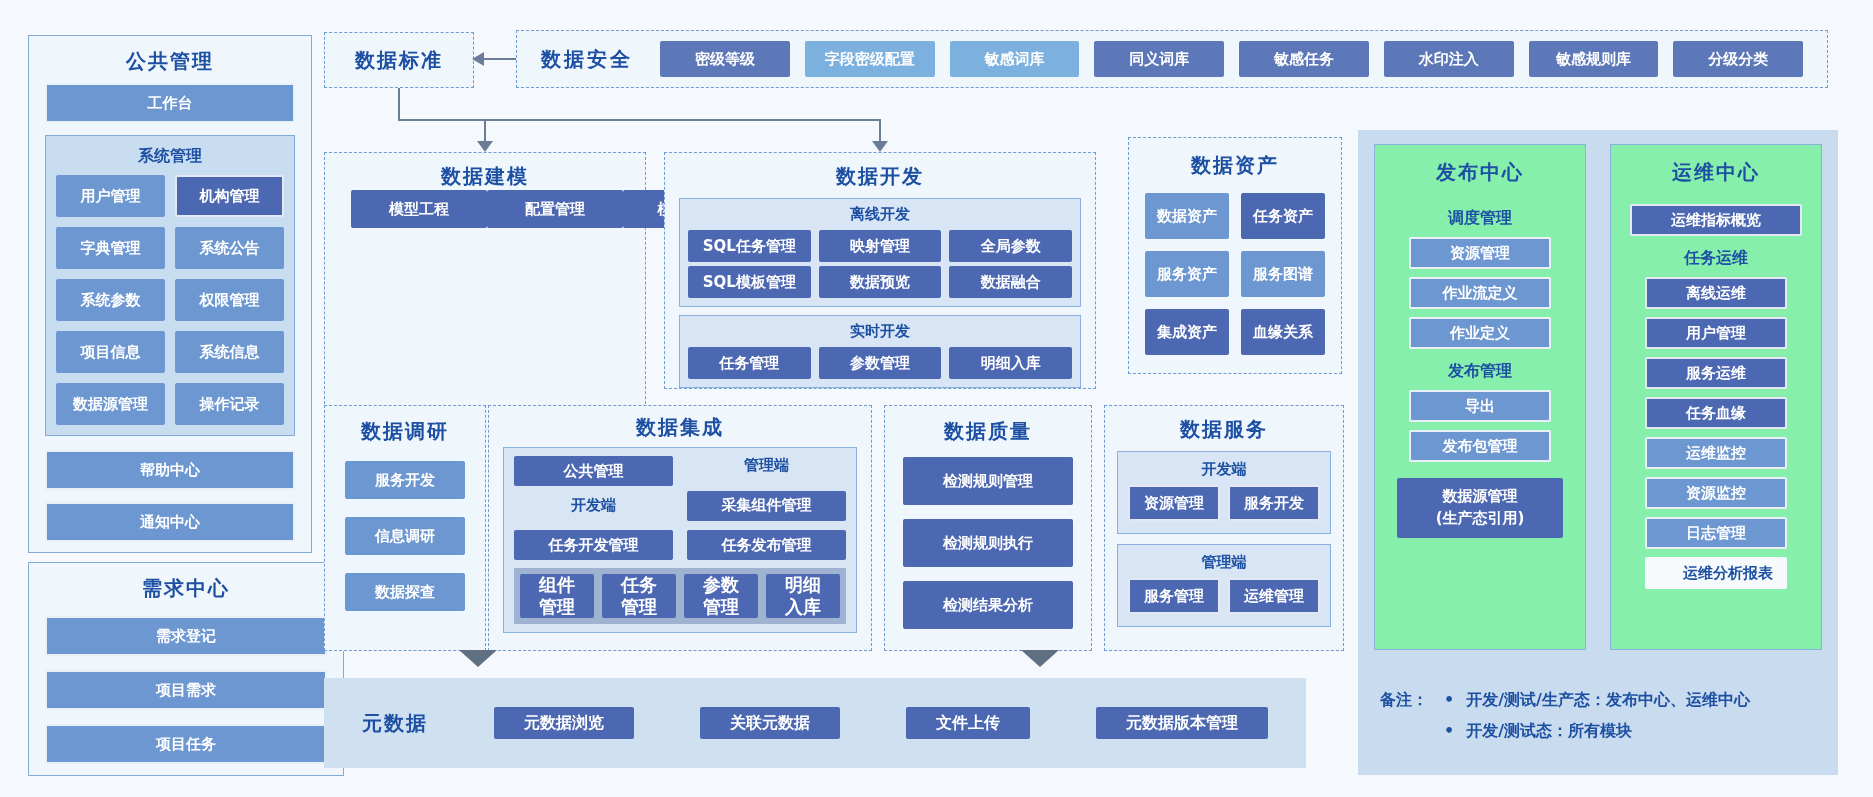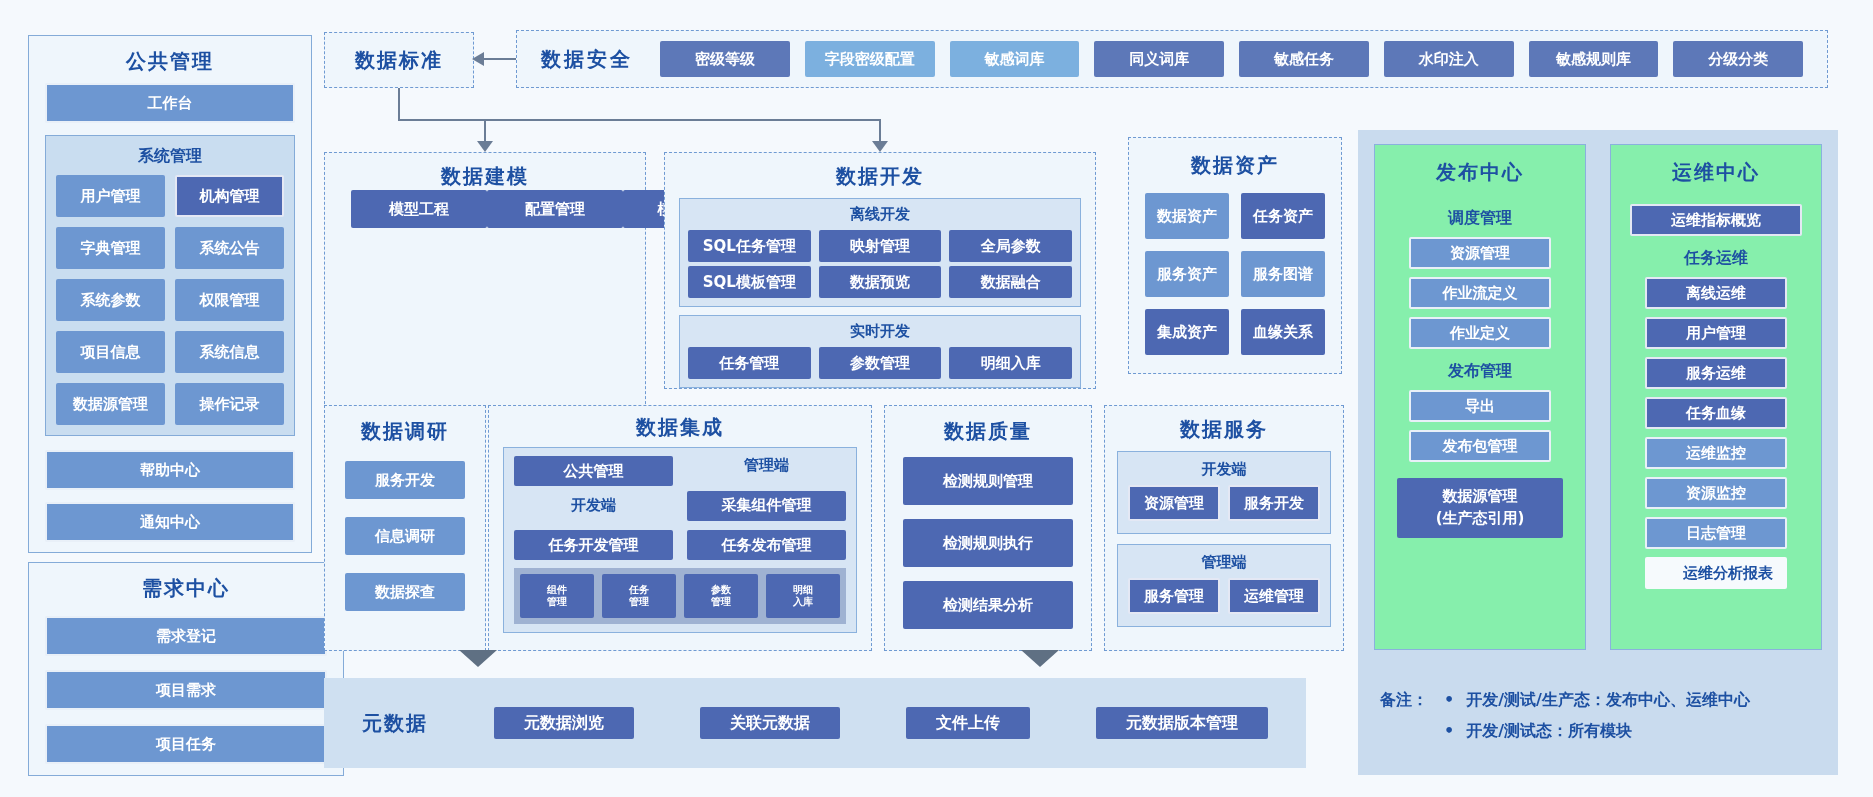--- a/index.html
+++ b/index.html
@@ -71,21 +71,21 @@
   #research-box .btn{height:38px;width:100%;}
   #research-box .btn + .btn{margin-top:18px;}
 
   #integration-box{left:488px;top:405px;width:384px;height:246px;padding:8px 14px;}
   #integration-box h2{margin-bottom:6px;}
   #integration-box .subpanel{padding:8px 10px 8px;}
   .int-grid{display:flex;gap:14px;}
   .int-col{flex:1;display:flex;flex-direction:column;justify-content:space-between;height:104px;}
   .int-col .btn{height:30px;}
   .strip{background:var(--strip-bg);margin-top:8px;padding:6px;display:flex;gap:8px;}
-  .strip .btn{flex:1;height:44px;font-size:10px;line-height:1.25;}
+  .strip .btn{flex:1;height:44px;font-size:18px;line-height:1.25;}
   .wrap2{display:block;width:2.4em;margin:0 auto;}
 
   #quality-box{left:884px;top:405px;width:208px;height:246px;padding:12px 18px;}
   #quality-box h2{margin-bottom:12px;}
   #quality-box .btn{height:48px;width:100%;}
   #quality-box .btn + .btn{margin-top:14px;}
 
   #services-box{left:1104px;top:405px;width:240px;height:246px;padding:10px 12px;}
   #services-box h2{margin-bottom:8px;}
   #services-box .subpanel{padding:8px 10px 12px;}

